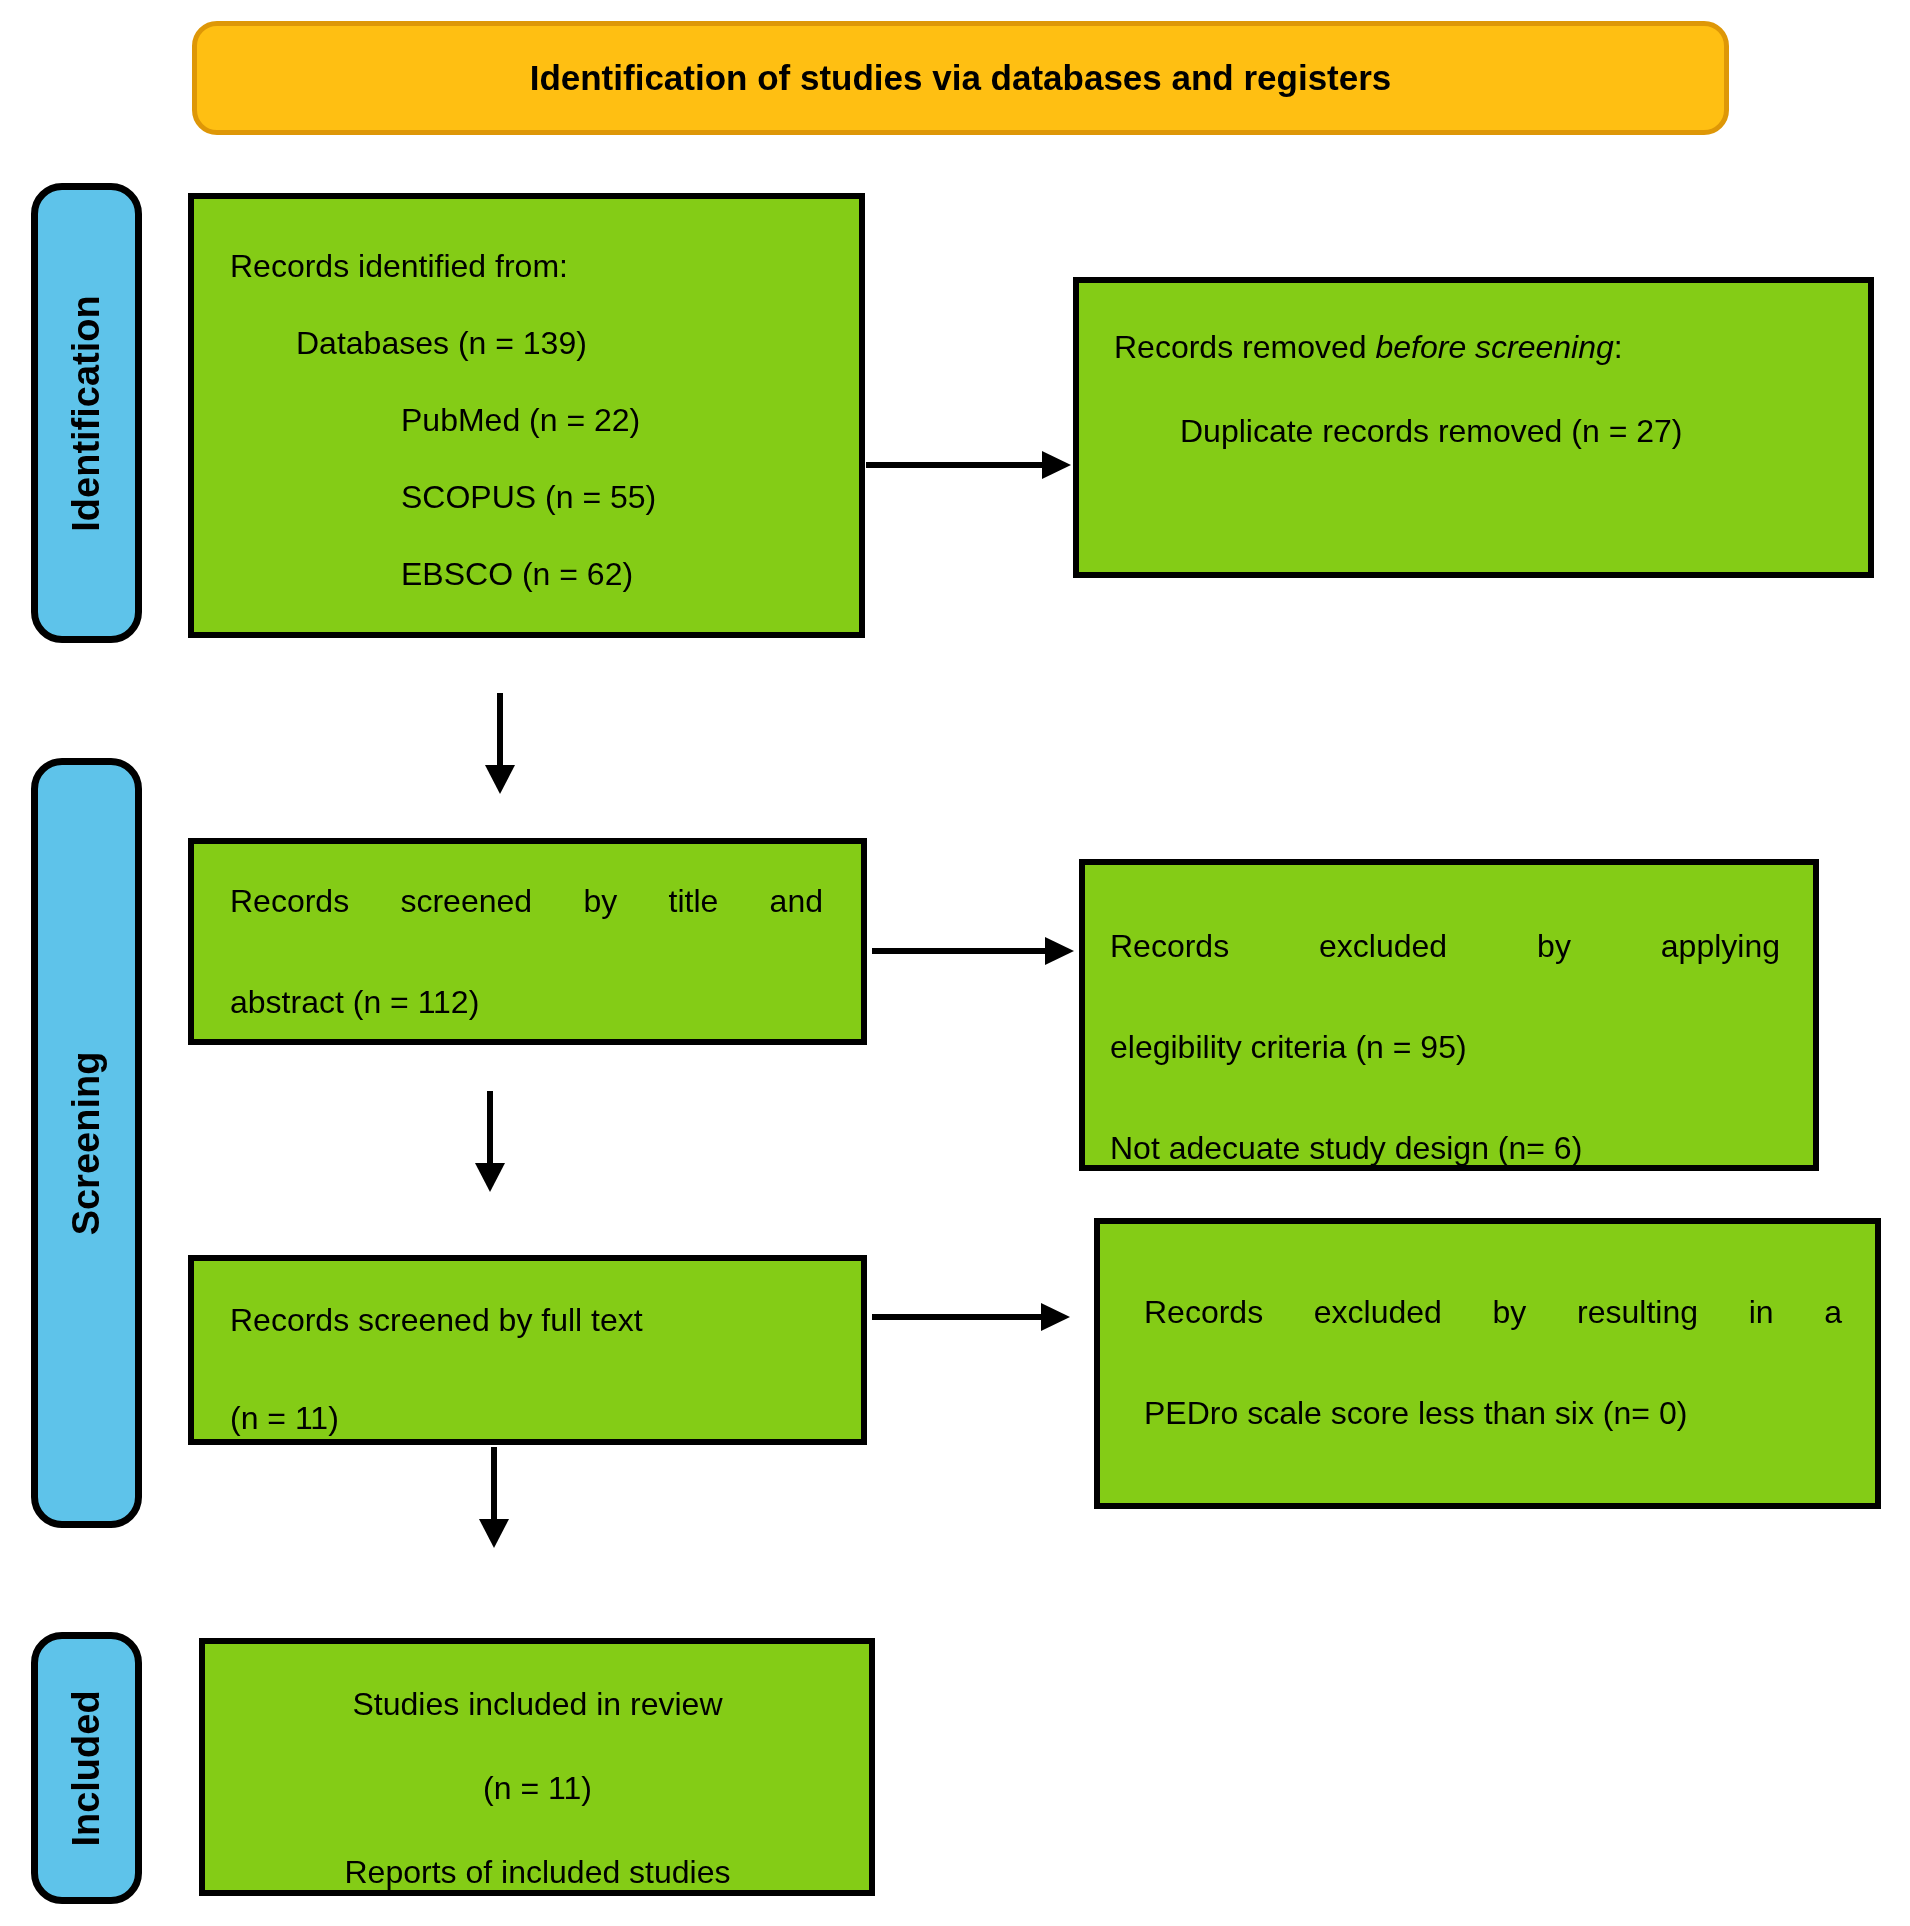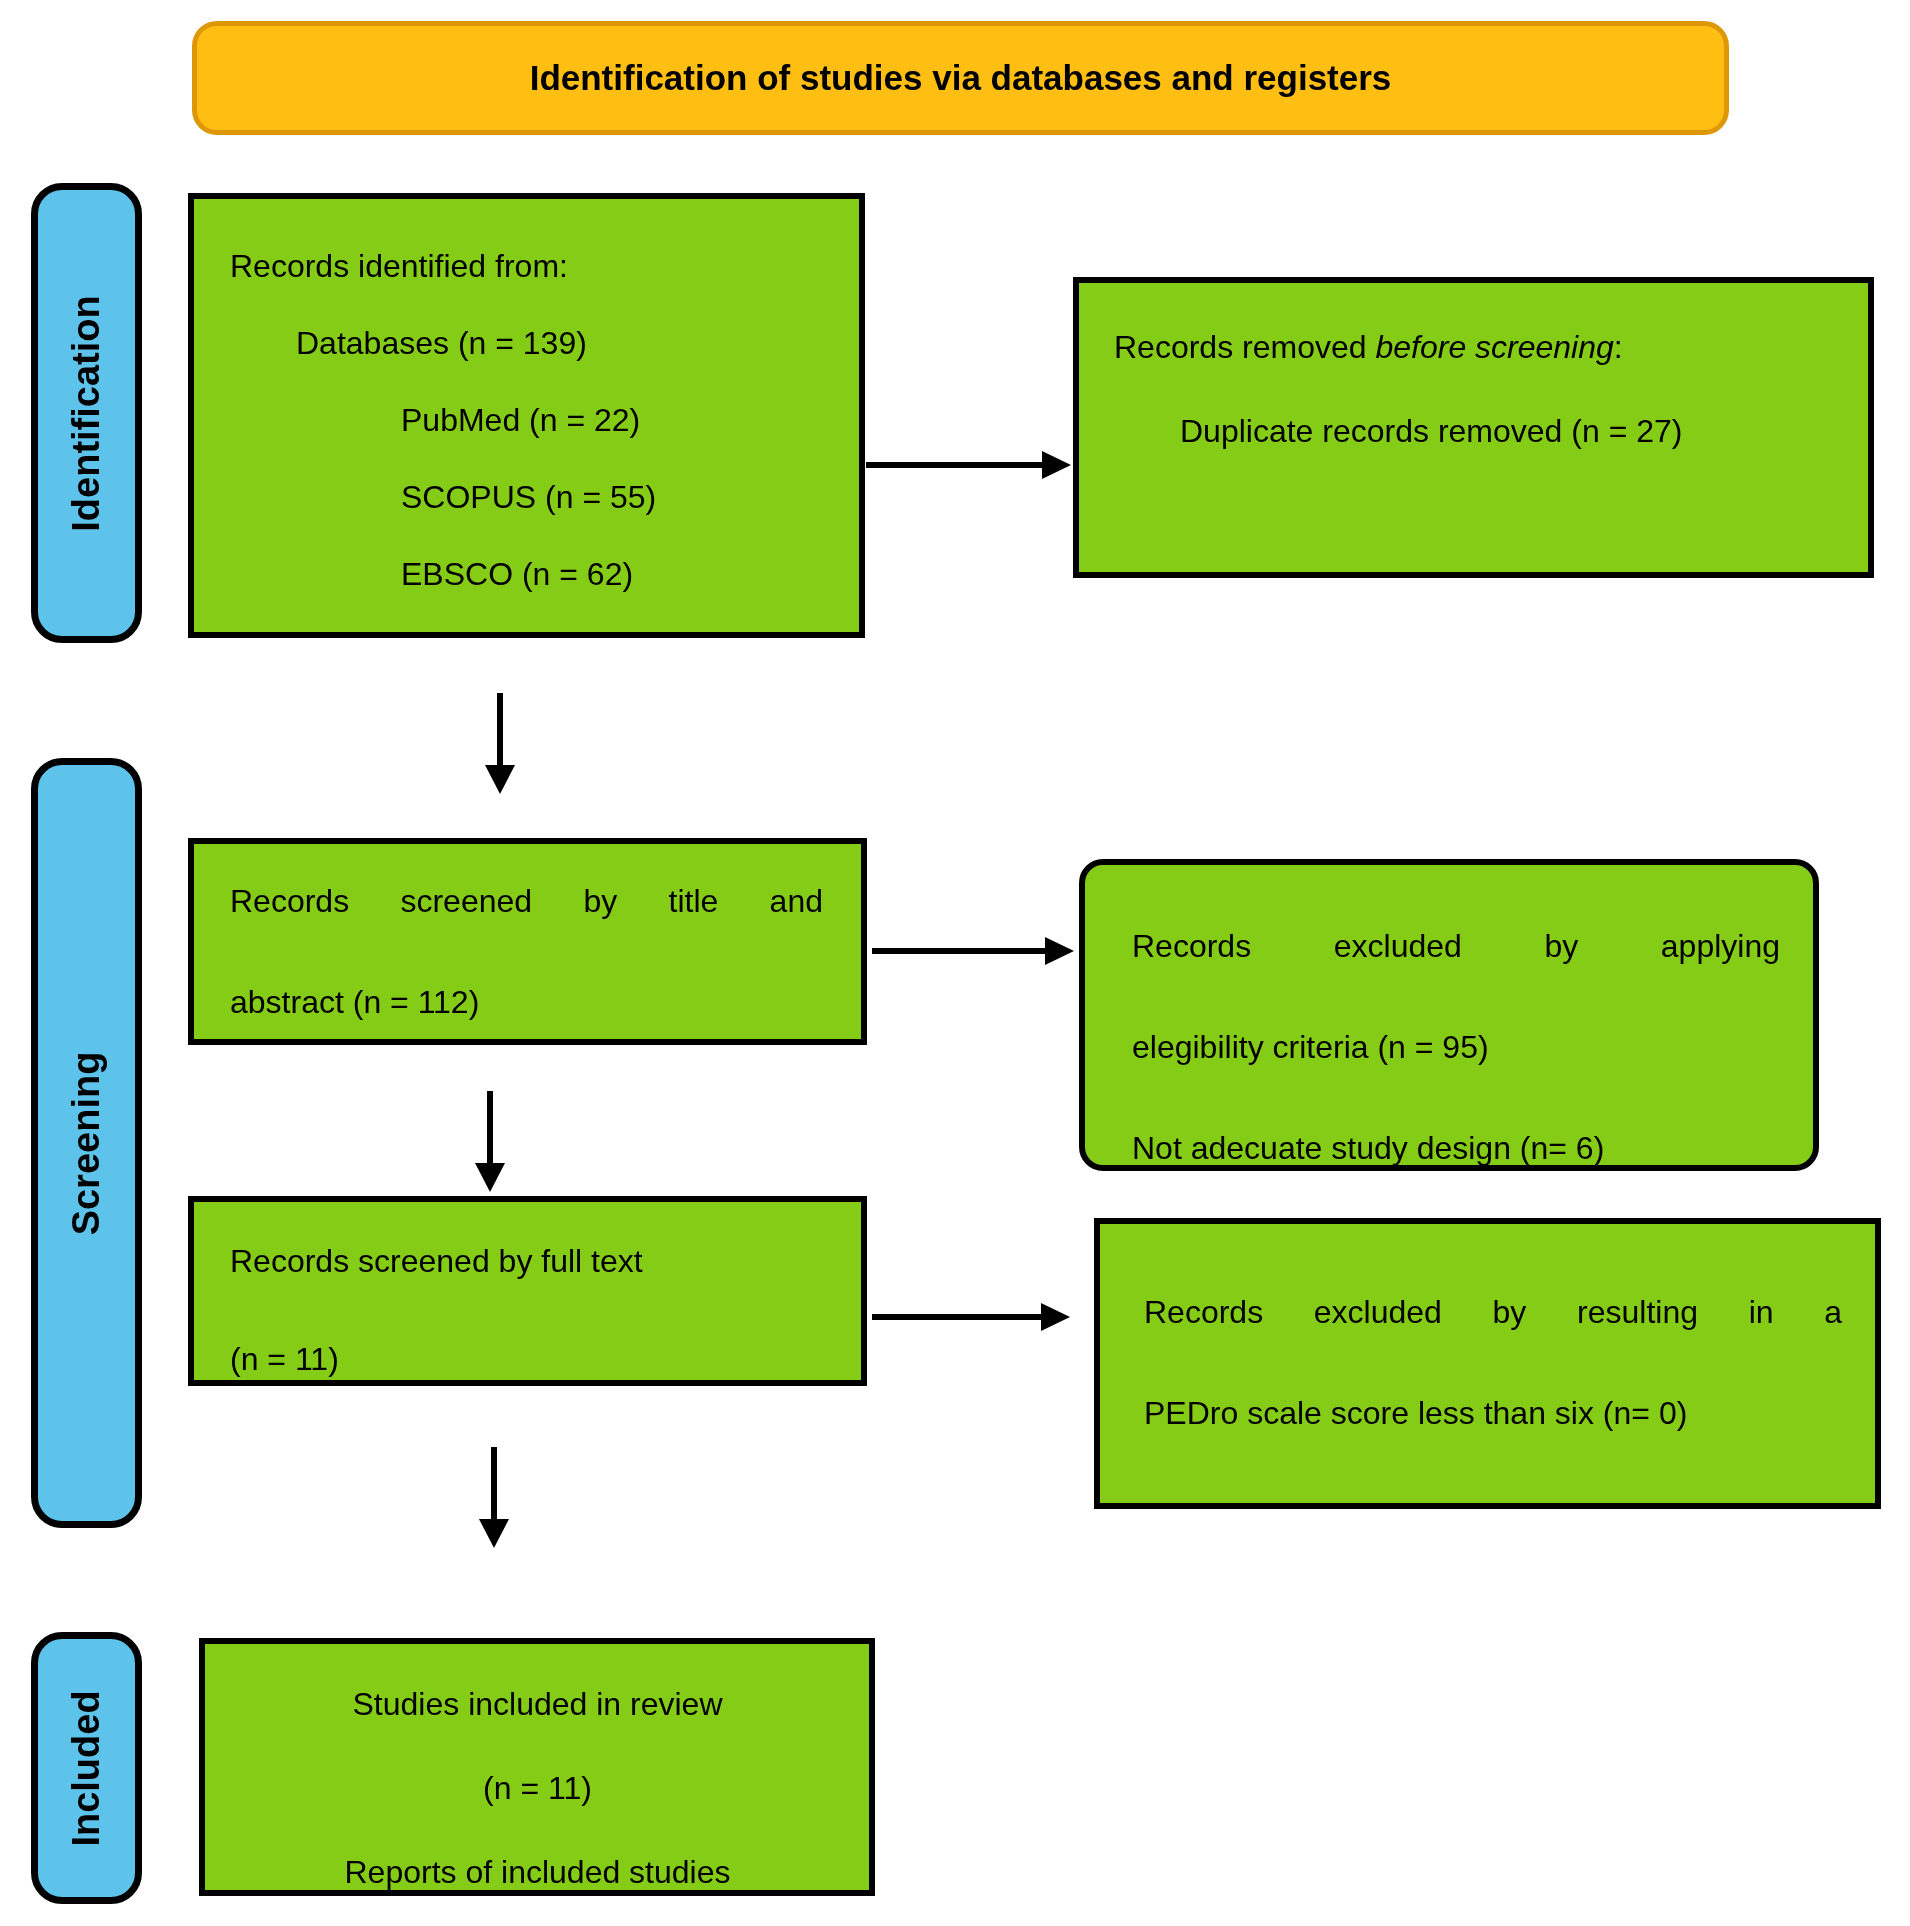--- a/index.html
+++ b/index.html
@@ -37,22 +37,22 @@
     font-size:32px;line-height:77px;
   }
   .box .ln{white-space:nowrap;}
   .just{white-space:normal;text-align:justify;text-align-last:justify;}
   .box-records-identified{left:188px;top:193px;width:677px;height:445px;padding:29px 28px 0 36px;}
   .ind1{padding-left:66px;}
   .ind2{padding-left:171px;}
   .box-records-removed{left:1073px;top:277px;width:801px;height:301px;padding:22px 32px 0 35px;line-height:84px;}
   .box-records-removed .ind{padding-left:66px;}
   .box-screened-title{left:188px;top:838px;width:679px;height:207px;padding:7px 38px 0 36px;line-height:101px;}
-  .box-excluded-eligibility{left:1079px;top:859px;width:740px;height:312px;padding:31px 33px 0 47px;line-height:101px;border-radius:24px;}
-  .box-screened-fulltext{left:188px;top:1196px;width:679px;height:190px;padding:9.8px 36px 0 36px;line-height:98px;}
+  .box-excluded-eligibility{left:1079px;top:859px;width:740px;height:312px;padding:31px 33px 0 25px;line-height:101px;}
+  .box-screened-fulltext{left:188px;top:1255px;width:679px;height:190px;padding:9.8px 36px 0 36px;line-height:98px;}
   .box-excluded-pedro{left:1094px;top:1218px;width:787px;height:291px;padding:38px 33px 0 44px;line-height:101px;}
   .box-included{left:199px;top:1638px;width:676px;height:258px;padding:18px 35px 0 36px;line-height:84px;text-align:center;}
   .it{font-style:italic;}
   
   .harrow{position:absolute;height:5.6px;background:#000;}
   .harrow::after{
     content:"";position:absolute;right:-29px;top:50%;transform:translateY(-50%);
     width:0;height:0;border-left:29px solid #000;
     border-top:14.6px solid transparent;border-bottom:14.6px solid transparent;
   }

